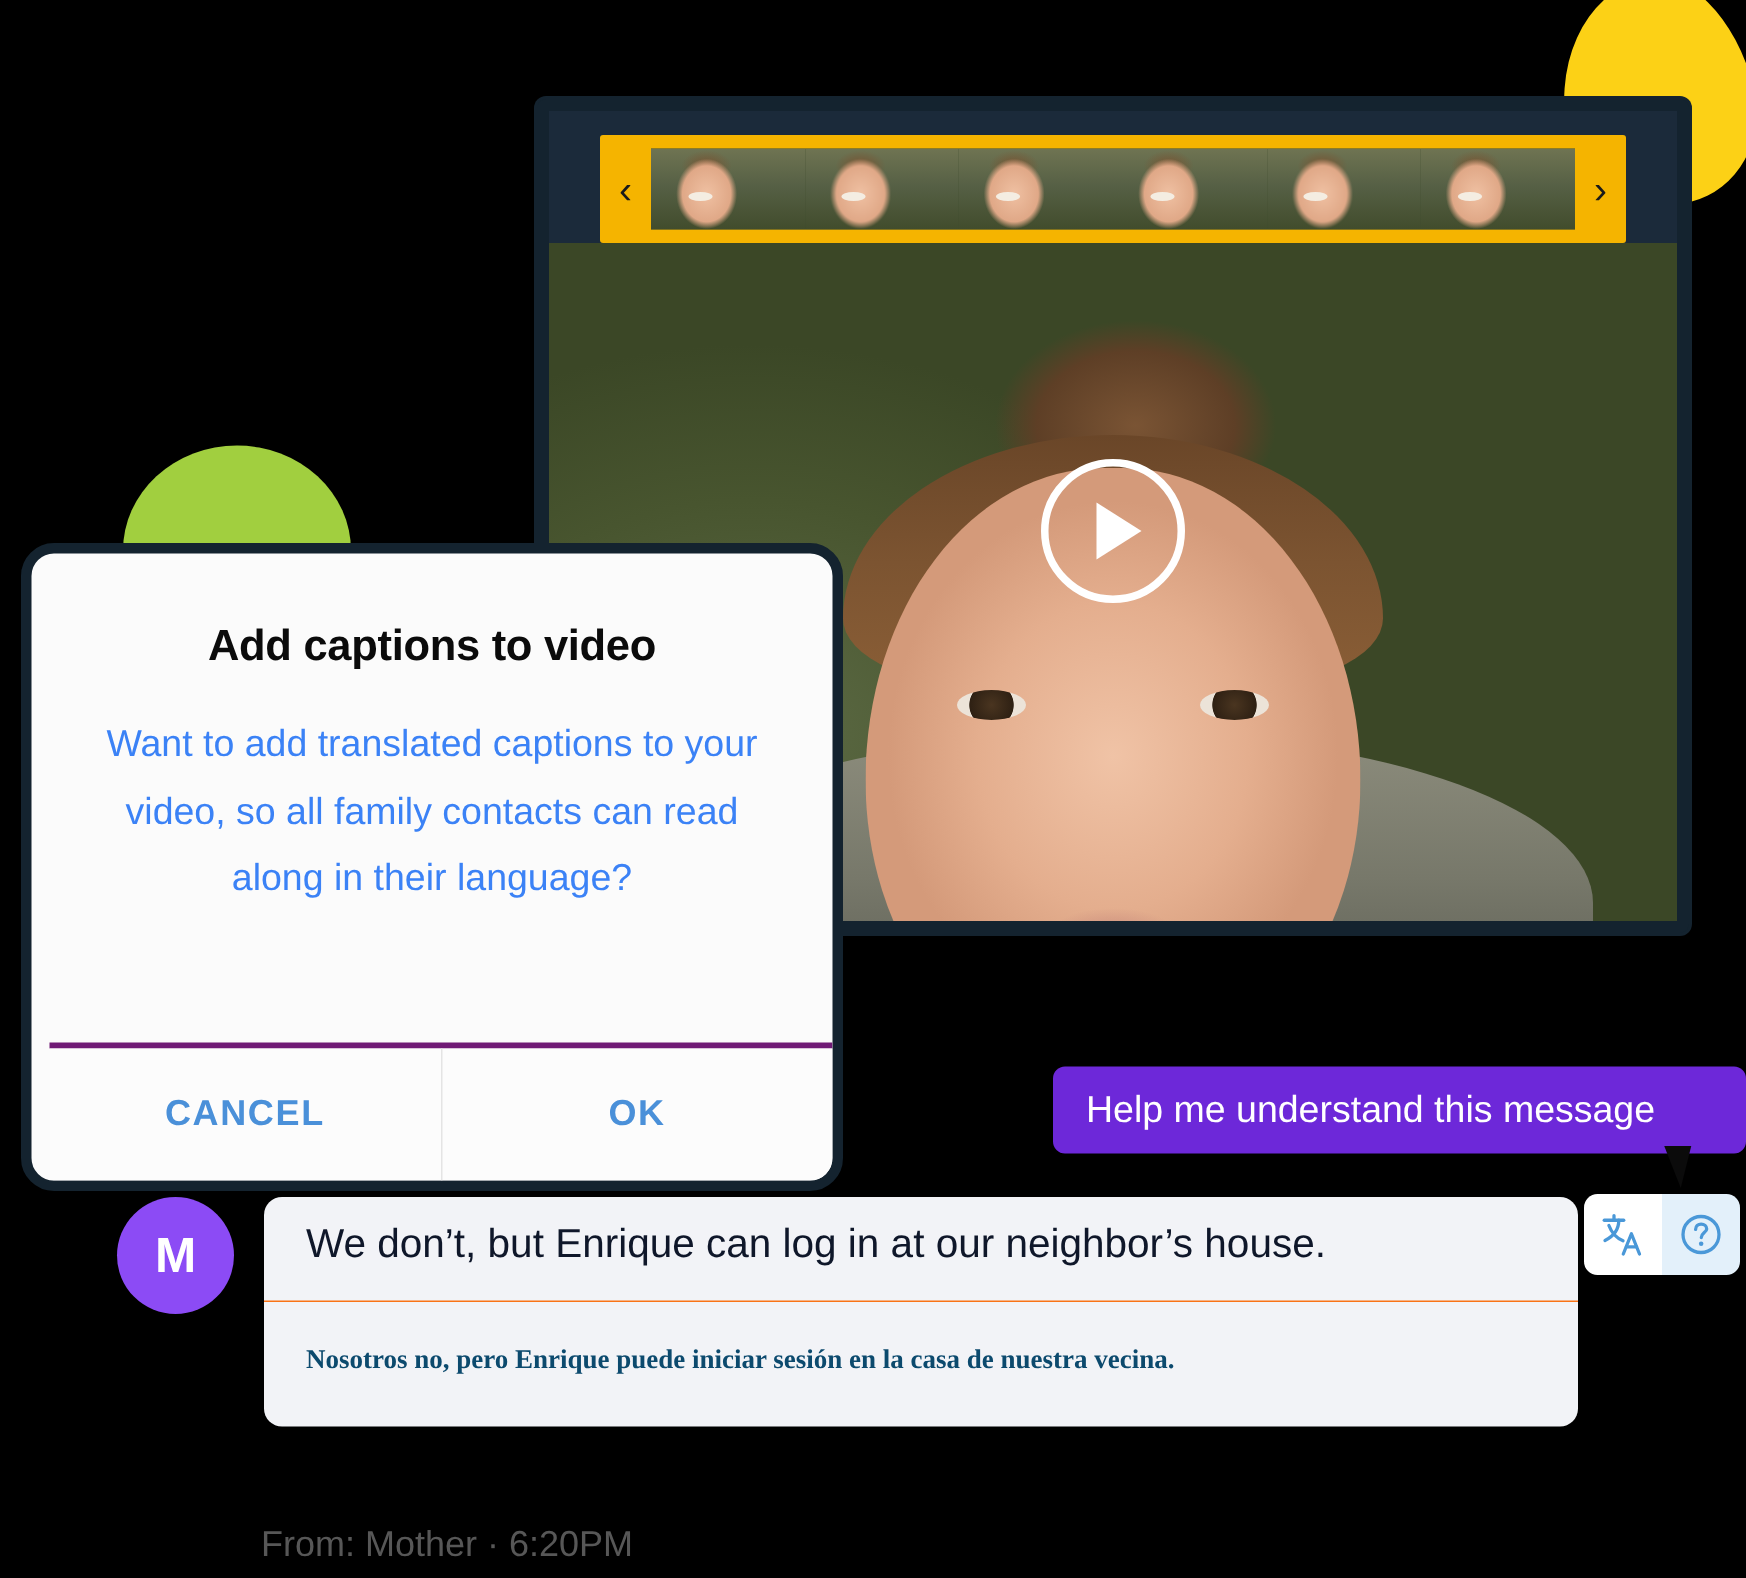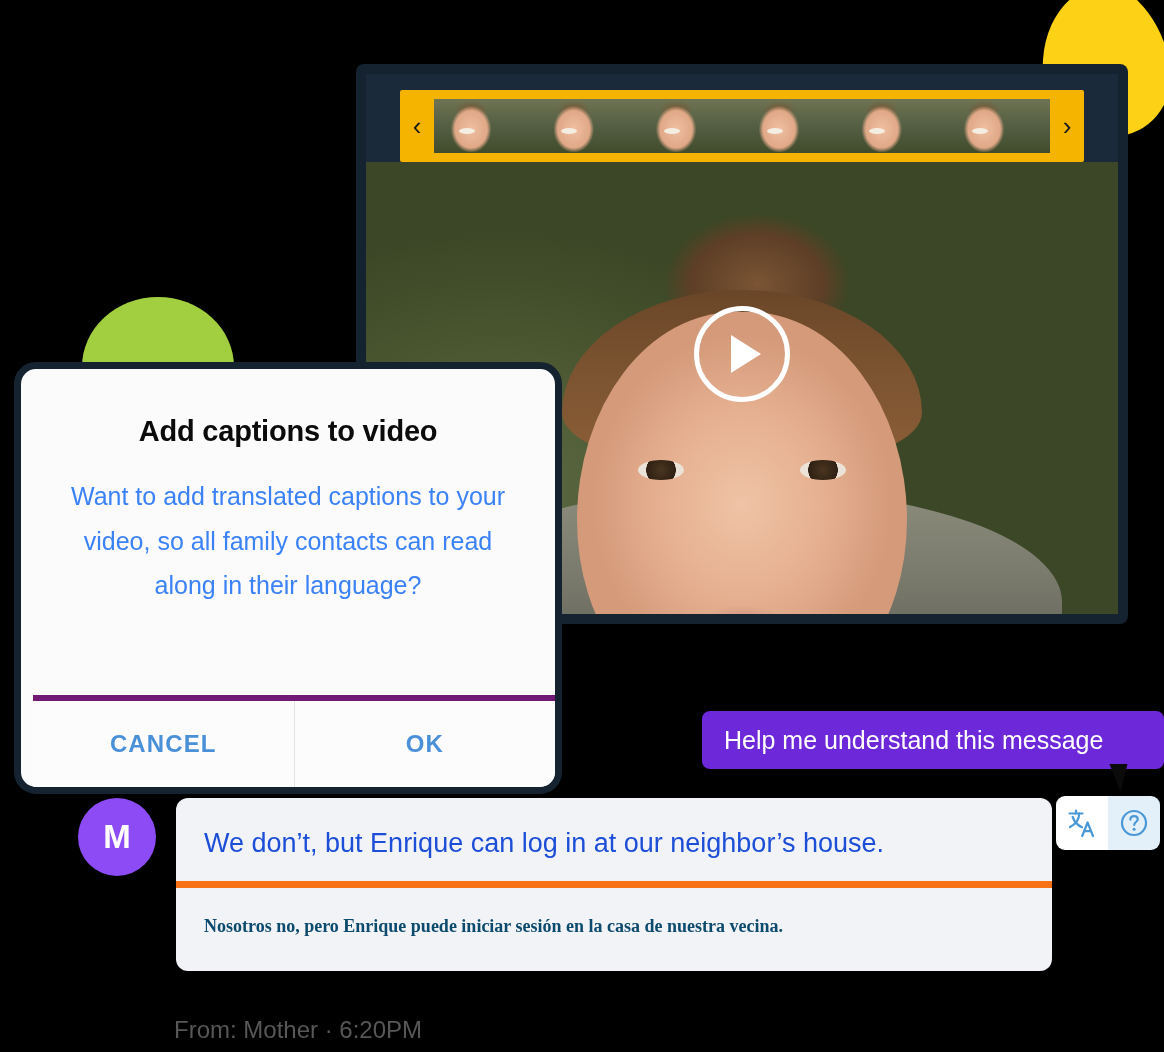--- a/index.html
+++ b/index.html
@@ -197,21 +197,21 @@
     color: #3b82f6;
     line-height: 1.78;
     max-width: 470px;
     margin: 0 auto;
   }
   .dialog-actions {
     position: absolute;
     left: 12px; right: 0; bottom: 0;
     height: 92px;
     display: flex;
-    border-top: 6px solid #701a75;
+    border-top: 4px solid #701a75;
   }
   .dlg-btn {
     flex: 1;
     display: flex;
     align-items: center;
     justify-content: center;
     font-size: 24px;
     font-weight: bold;
     letter-spacing: 1.1px;
     color: #4A90D9;
@@ -286,25 +286,25 @@
   .bubble {
     position: absolute;
     left: 176px; top: 798px;
     width: 876px;
     background: #F2F3F7;
     border-radius: 12px;
     z-index: 4;
     overflow: hidden;
   }
   .bubble-orig {
-    padding: 28px 28px 20px;
+    padding: 14px 28px 20px;
     font-size: 27px;
-    color: #1d4ed8;
+    color: #0f172a;
     line-height: 1.3;
-    border-bottom: 7px solid #f97316;
+    border-bottom: 1px solid #f97316;
   }
   .bubble-trans {
     padding: 24px 28px 30px;
     font-size: 18px;
     font-weight: bold;
     color: #0c4a6e;
     line-height: 1.62;
     font-family: Liberation Serif, serif;
   }
   .meta {

